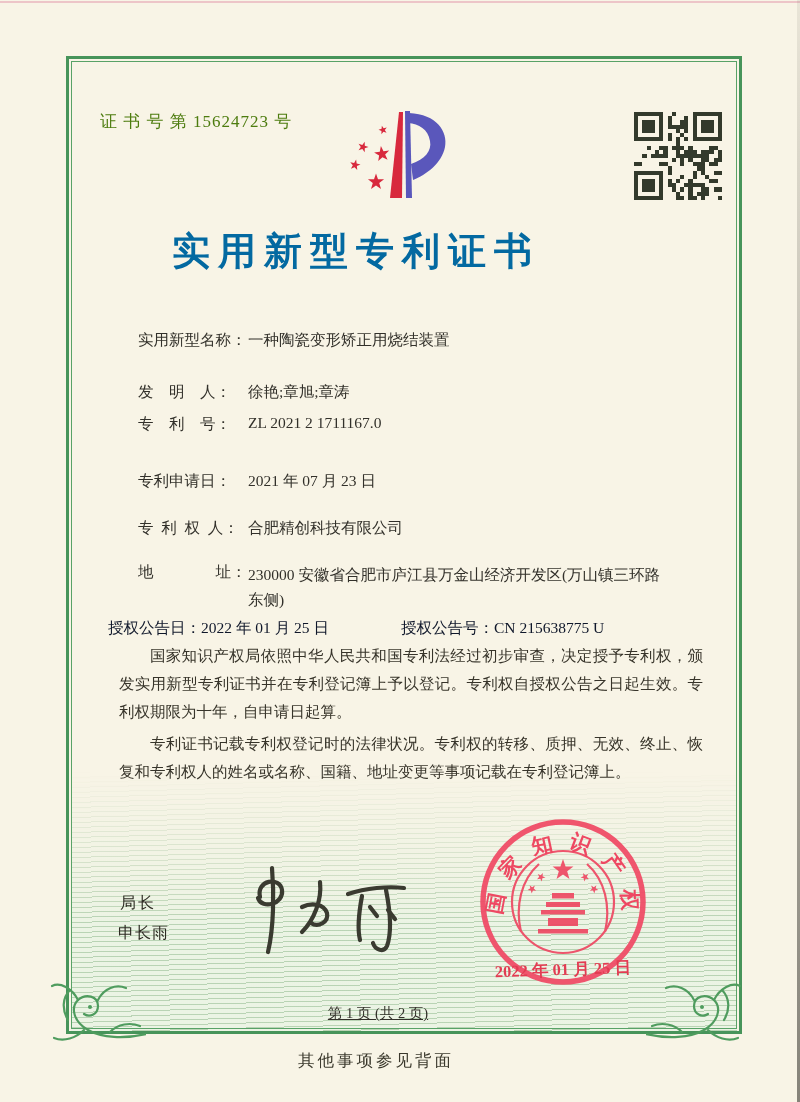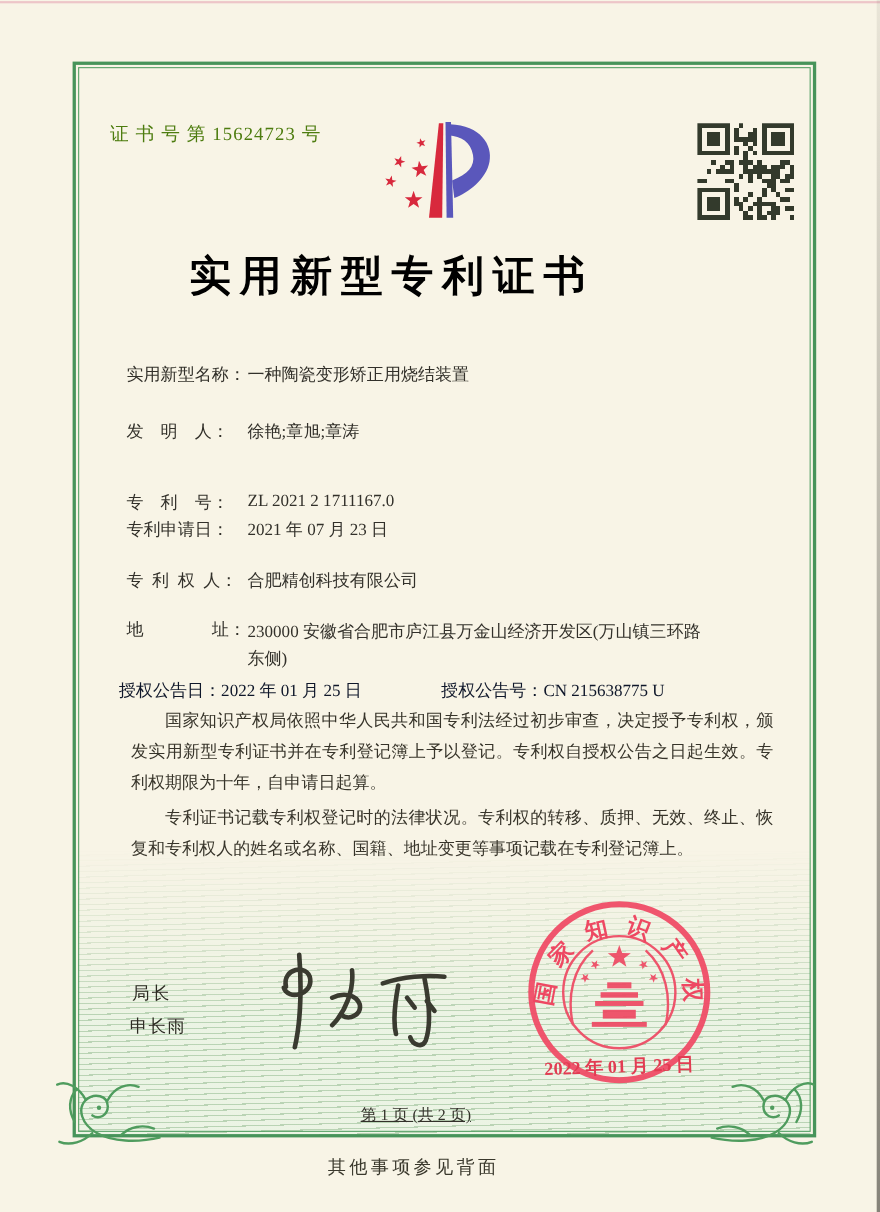--- a/index.html
+++ b/index.html
@@ -19,27 +19,27 @@
 
   
   .band{left:71px;top:772px;width:666px;height:260px;
       background:
         repeating-linear-gradient(178.5deg, rgba(122,178,130,.50) 0 1px, rgba(233,243,227,.85) 1px 5px);
       -webkit-mask-image:linear-gradient(to bottom,transparent 0,rgba(0,0,0,.55) 90px,#000 150px);
       mask-image:linear-gradient(to bottom,transparent 0,rgba(0,0,0,.55) 90px,#000 150px);}
 
   .cert-no{left:100px;top:110px;font-size:17px;letter-spacing:1px;color:#4d7c0f;}
   .title{left:66px;top:226px;width:580px;text-align:center;font-size:38px;font-weight:bold;
-         letter-spacing:8px;color:#000000;}
+         letter-spacing:8px;color:#0369a1;}
 
   .row{left:115px;font-size:15.5px;color:#32302a;display:flex;align-items:flex-start;}
-  .row .lab{white-space:pre;width:110px;flex:0 0 110px;}
+  .row .lab{white-space:pre;width:110px;flex:0 0 110px;margin-left:23px;}
   .row .val{white-space:pre;}
   .row .val.wrap{white-space:normal;width:420px;line-height:25px;}
-  .r1{top:330px}.r2{top:382px}.r3{top:447px}.r4{top:471px}.r5{top:518px}.r6{top:562px}
+  .r1{top:330px}.r2{top:382px}.r3{top:414px}.r4{top:471px}.r5{top:518px}.r6{top:562px}
   .rowg{left:108px;top:618px;font-size:15.5px;color:#0f172a;width:600px;font-family:Liberation Serif, serif;}
   .rowg .pair{white-space:pre;}
   .rowg .pair2{position:absolute;left:293px;top:0;white-space:pre;}
 
   .bodytext{left:115px;top:638px;width:592px;font-size:15.5px;line-height:28px;
             text-align:justify;color:#37342a;}
   .bodytext p{margin:4px;text-indent:2em;}
 
   .director-label{left:120px;top:893px;font-size:16px;color:#2c2a22;letter-spacing:2px;}
   .director-name{left:118px;top:923px;font-size:16px;color:#2c2a22;letter-spacing:1px;}

